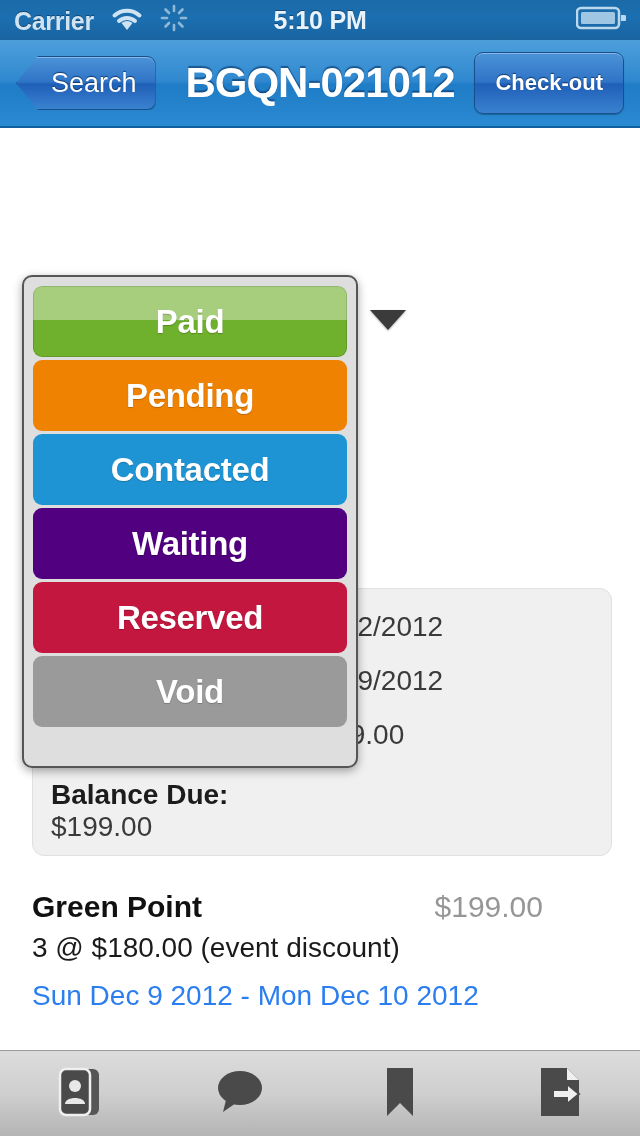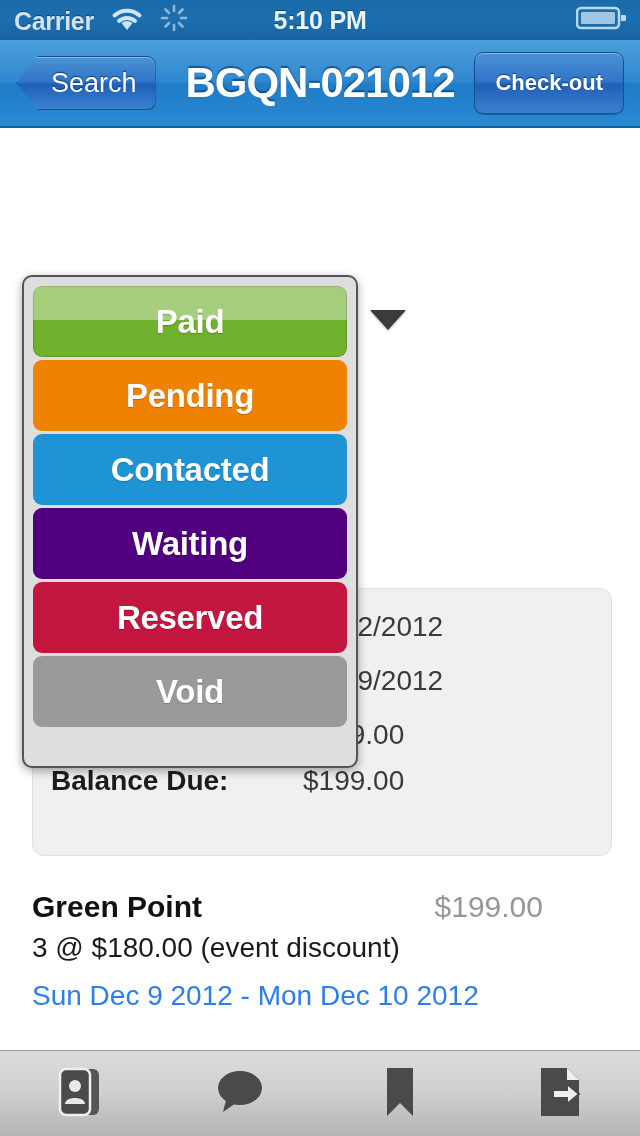--- a/index.html
+++ b/index.html
@@ -80,21 +80,21 @@
   }
 
   
   .detail-panel {
     position:absolute; left:32px; top:458px; width:580px; height:268px;
     background:#f0f0f0; border:1px solid #e0e0e0; border-radius:12px;
   }
   .detail-row { position:absolute; left:18px; right:18px; display:flex; }
   .detail-label { width:252px; font-size:28px; font-weight:bold; color:#1c1c1c; }
   .detail-value { font-size:28px; color:#3a3a3a; }
-  .r0 { top:22px; } .r1 { top:76px; } .r2 { top:130px; } .r3 { top:176px; }
+  .r0 { top:22px; } .r1 { top:76px; } .r2 { top:130px; } .r3 { top:190px;flex-direction:column; }
 
   
   .lineitem { position:absolute; left:0; top:760px; width:575px; padding:0 32px; }
   .li-top { display:flex; justify-content:space-between; align-items:baseline; }
   .li-name { font-size:30px; font-weight:bold; color:#111; }
   .li-amount { font-size:30px; color:#969696; }
   .li-qty { margin-top:8px; font-size:28px; color:#1a1a1a; }
   .li-dates { margin-top:16px; font-size:28px; color:#2a7ef0; }
 
   .section-divider {

